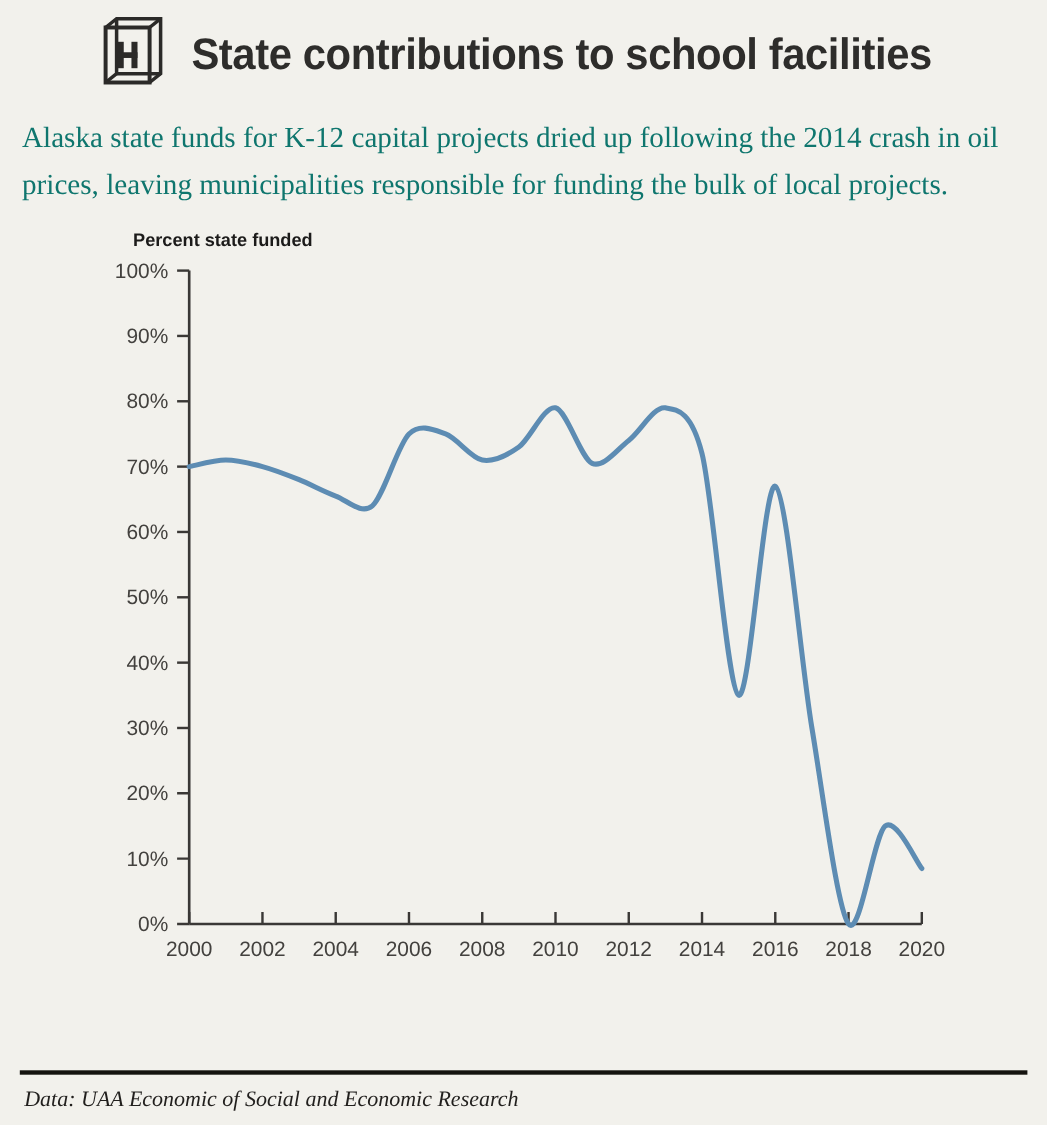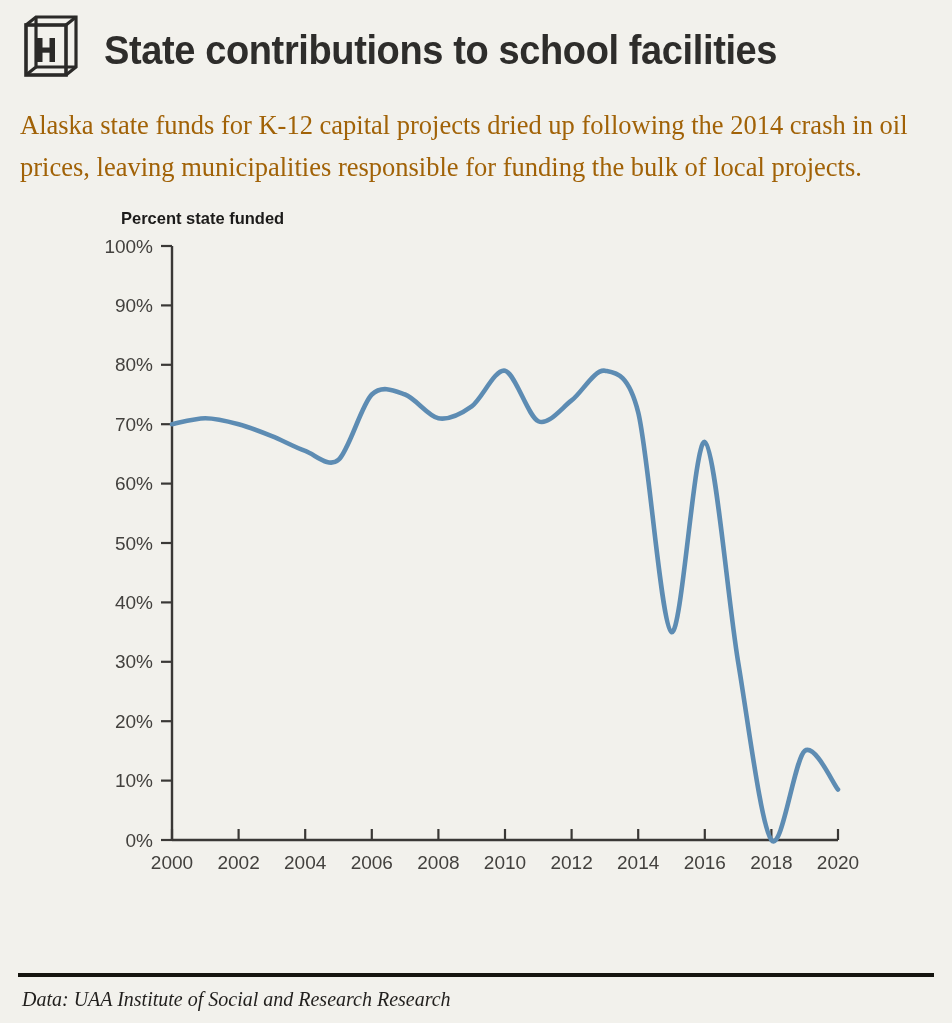--- a/index.html
+++ b/index.html
@@ -17,20 +17,21 @@
     position: relative;
   }
 
   
   .header {
     display: flex;
     align-items: center;
     padding: 14px 0 0 18px;
     height: 86px;
     box-sizing: border-box;
+    justify-content: center;
   }
   .logo {
     width: 64px;
     height: 70px;
     flex: 0 0 64px;
     margin-right: 22px;
   }
   .logo svg { display: block; }
 
   .page-title {
@@ -43,21 +44,21 @@
     white-space: nowrap;
     transform: scaleX(0.95);
     transform-origin: left center;
   }
 
   
   .deck {
     font-family: "Liberation Serif", serif;
     font-size: 26.5px;
     line-height: 42px;
-    color: #a16207;
+    color: #0f766e;
     padding: 18px 30px 0 20px;
     max-width: 905px;
   }
 
   
   .chart-wrap {
     position: relative;
     width: 772px;
     height: 690px;
     margin-top: 8px;
@@ -185,14 +186,14 @@
         <text class="tick-label tick-label-x" x="838" y="673">2020</text>
       </g>
     <g id="series-group">
         <path d="M 172.00 228.20 C 177.11 227.29, 195.09 222.26, 205.30 222.26 C 215.51 222.26, 228.39 225.47, 238.60 228.20 C 248.81 230.93, 261.69 235.98, 271.90 240.08 C 282.11 244.18, 294.99 251.29, 305.20 254.93 C 315.41 258.57, 328.29 272.49, 338.50 263.84 C 348.71 255.19, 361.59 208.52, 371.80 198.50 C 382.01 188.48, 394.89 194.86, 405.10 198.50 C 415.31 202.14, 428.19 220.44, 438.40 222.26 C 448.61 224.08, 461.49 217.67, 471.70 210.38 C 481.91 203.09, 494.79 172.46, 505.00 174.74 C 515.21 177.02, 528.09 220.68, 538.30 225.23 C 548.51 229.78, 561.39 212.18, 571.60 204.44 C 581.81 196.70, 594.69 172.92, 604.90 174.74 C 615.11 176.56, 627.99 176.24, 638.20 216.32 C 648.41 256.40, 661.29 431.55, 671.50 436.10 C 681.71 440.65, 694.59 241.47, 704.80 246.02 C 715.01 250.57, 727.89 404.78, 738.10 465.80 C 748.31 526.82, 761.19 630.34, 771.40 644.00 C 781.61 657.66, 794.49 562.64, 804.70 554.90 C 814.91 547.16, 832.89 587.59, 838.00 593.51" fill="none" stroke="#5d8cb3" stroke-width="4.6" stroke-linecap="round" stroke-linejoin="round"></path>
       </g>
   </svg>
 </div>
 
 <div class="footer">
   <div class="rule"></div>
-  <div class="source">Data: UAA Institute of Social and Research Research</div>
+  <div class="source">Data: UAA Economic of Social and Economic Research</div>
 </div>
 
 </body></html>

